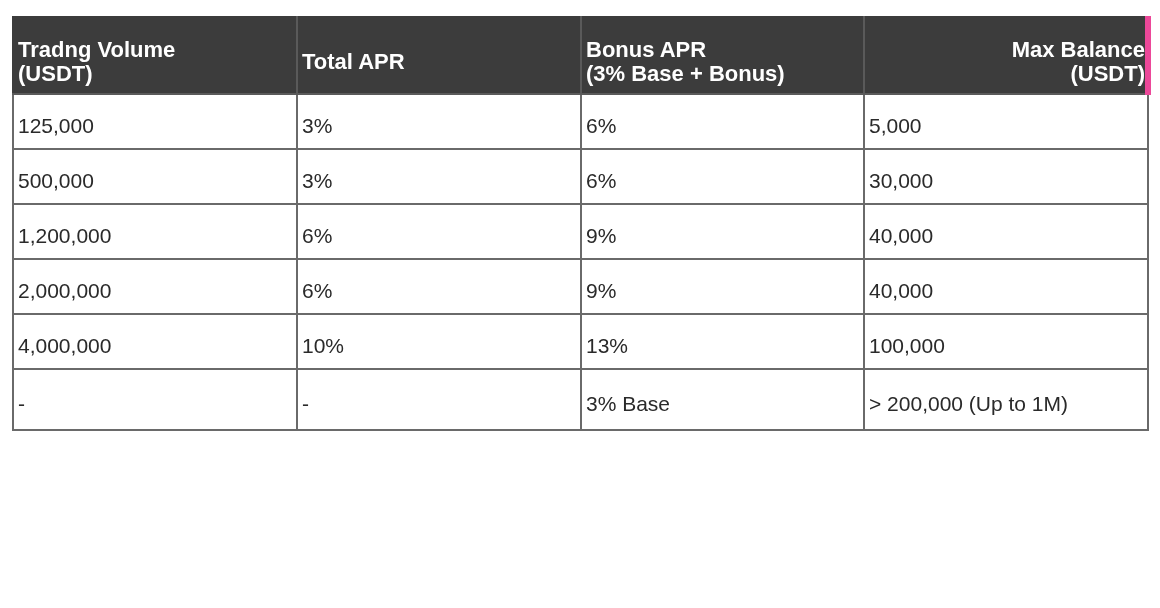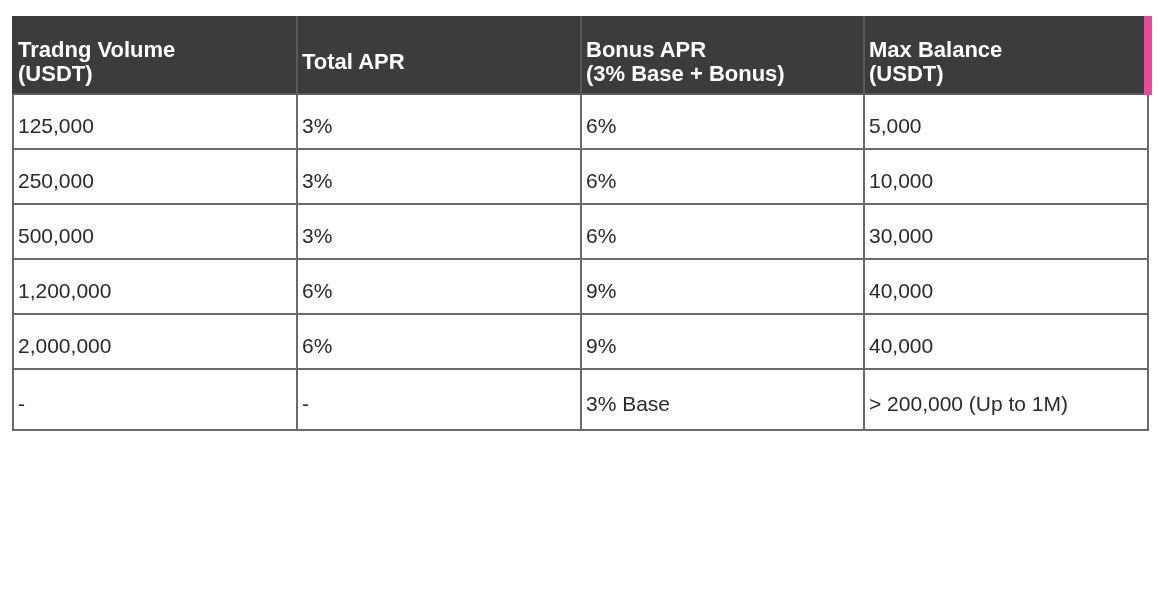--- a/index.html
+++ b/index.html
@@ -15,21 +15,21 @@
   table.tiers col.c3 { width: 283px; }
   table.tiers col.c4 { width: 284px; }
   table.tiers th {
     background: #3c3c3c; color: #ffffff;
     font-weight: bold; font-size: 22px; line-height: 24px;
     text-align: left; vertical-align: middle;
     height: 77px; padding: 12px 0 0 4px; box-sizing: border-box;
     border: 2px solid #5a5a5a; border-top: 2px solid #3c3c3c;
   }
   table.tiers th:first-child { border-left: 2px solid #3c3c3c; }
-  table.tiers th:last-child { border-right: 8px solid #ec4899; }
+  table.tiers th:last-child { border-right: 6px solid #ec4899; text-align: right; }
   table.tiers td {
     color: #2a2a2a; font-size: 21px;
     height: 55px; padding: 8px 0 0 4px; box-sizing: border-box;
     vertical-align: middle;
     border: 2px solid #6a6a6a;
   }
   table.tiers tr.last td { height: 61px; }
 </style>
 </head>
 <body>
@@ -50,43 +50,43 @@
     </tr>
   </thead>
   <tbody>
     <tr>
       <td>125,000</td>
       <td>3%</td>
       <td>6%</td>
       <td>5,000</td>
     </tr>
     <tr>
-      <td>250,000</td>
-      <td>3%</td>
-      <td>6%</td>
-      <td>10,000</td>
-    </tr>
-    <tr>
       <td>500,000</td>
       <td>3%</td>
       <td>6%</td>
       <td>30,000</td>
     </tr>
     <tr>
       <td>1,200,000</td>
       <td>6%</td>
       <td>9%</td>
       <td>40,000</td>
     </tr>
     <tr>
       <td>2,000,000</td>
       <td>6%</td>
       <td>9%</td>
       <td>40,000</td>
     </tr>
+    <tr>
+      <td>4,000,000</td>
+      <td>10%</td>
+      <td>13%</td>
+      <td>100,000</td>
+    </tr>
     <tr class="last">
       <td>-</td>
       <td>-</td>
       <td>3% Base</td>
       <td>&gt; 200,000 (Up to 1M)</td>
     </tr>
   </tbody>
 </table>
 
 </body></html>

